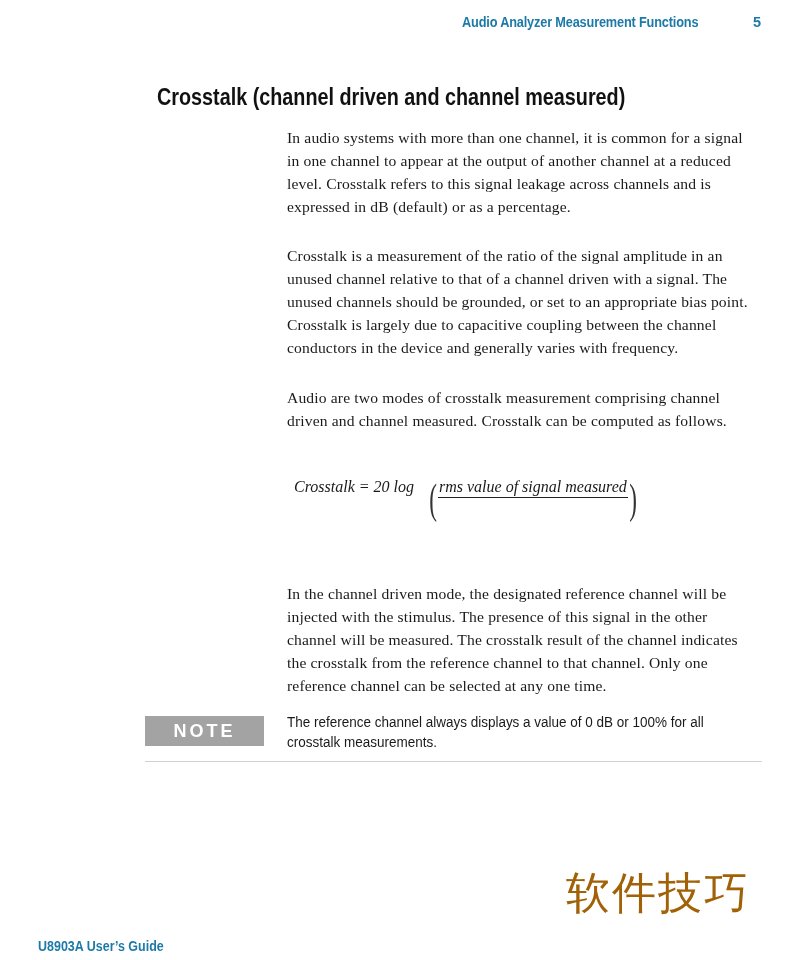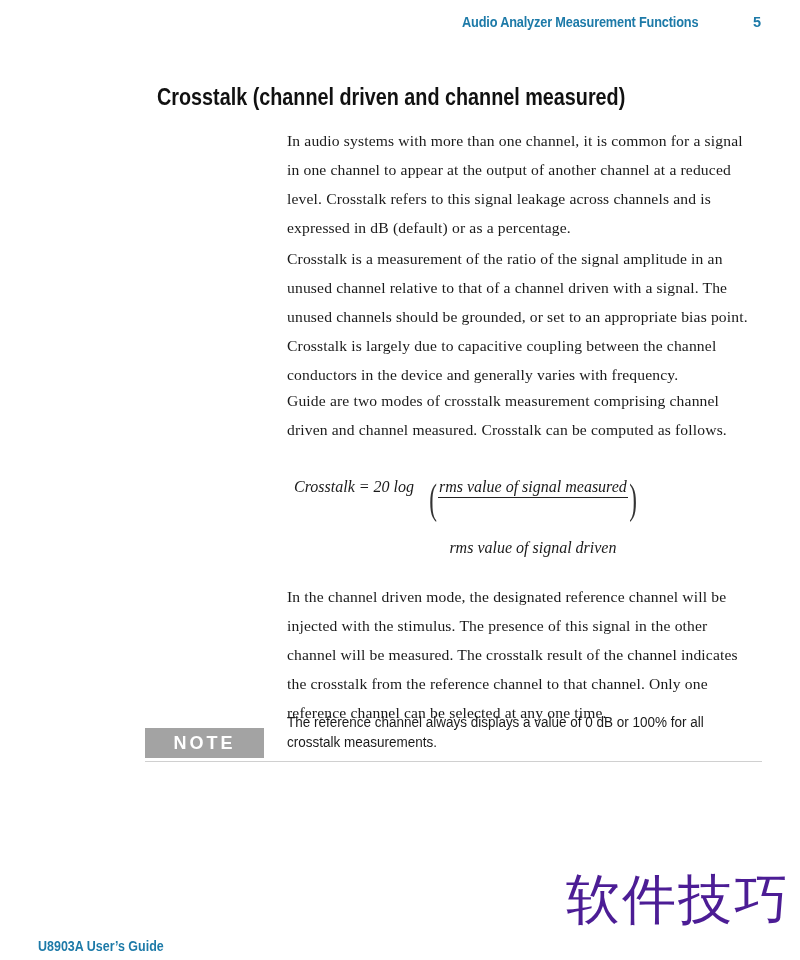--- a/index.html
+++ b/index.html
@@ -1,55 +1,54 @@
 <!DOCTYPE html>
 <html><head>
 <meta charset="utf-8">
 <style>
   html, body { margin: 0; padding: 0; background: #ffffff; }
   body { width: 800px; height: 960px; position: relative; overflow: hidden; font-family: "Liberation Serif", serif; color: #1a1a1a; }
   .running-head { position: absolute; top: 14px; left: 462px; font-family: "Liberation Sans", sans-serif; font-weight: bold; font-size: 14.5px; color: #1d7aa8; letter-spacing: -0.2px; transform: scaleX(0.88); transform-origin: left center; white-space: nowrap; }
   .page-num { position: absolute; top: 14px; left: 753px; font-family: "Liberation Sans", sans-serif; font-weight: bold; font-size: 14.5px; color: #1d7aa8; }
   .section-title { position: absolute; top: 84px; left: 157px; font-family: "Liberation Sans", sans-serif; font-weight: bold; font-size: 23px; color: #111; transform: scaleX(0.86); transform-origin: left center; white-space: nowrap; }
   .body-col { position: absolute; left: 287px; width: 470px; }
-  .para { font-size: 15.6px; line-height: 29px; margin: 0; text-align: left; letter-spacing: 0.15px; }
+  .para { font-size: 15.6px; line-height: 23px; margin: 0; text-align: left; letter-spacing: 0.15px; }
   #p1 { top: 126px; }
   #p2 { top: 244px; }
   #p3 { top: 386px; }
   #p4 { top: 582px; }
   .formula { position: absolute; top: 478px; left: 294px; font-style: italic; font-size: 16px; display: flex; align-items: flex-start; white-space: nowrap; }
   .formula .lhs { margin-right: 12px; }
   .paren { font-size: 42px; font-style: normal; font-weight: 100; line-height: 1; color: #333; transform: scaleX(0.55); }
-  .frac { display: inline-flex; flex-direction: column; align-items: center; margin: 0 -2px; gap: 40px; }
+  .frac { display: inline-flex; flex-direction: column; align-items: center; margin: 0 -2px; }
   .frac .num { border-bottom: 1px solid #222; padding: 0 1px 1px; }
   .frac .den { padding-top: 1px; }
-  .note-badge { position: absolute; top: 716px; left: 145px; width: 119px; height: 30px; background: #a3a3a3; color: #ffffff; font-family: "Liberation Sans", sans-serif; font-weight: bold; font-size: 18px; letter-spacing: 3px; display: flex; align-items: center; justify-content: center; margin-top: 12px; }
+  .note-badge { position: absolute; top: 716px; left: 145px; width: 119px; height: 30px; background: #a3a3a3; color: #ffffff; font-family: "Liberation Sans", sans-serif; font-weight: bold; font-size: 18px; letter-spacing: 3px; display: flex; align-items: center; justify-content: center; }
   .note-text { position: absolute; top: 712px; left: 287px; width: 470px; font-family: "Liberation Sans", sans-serif; font-size: 15.5px; line-height: 20px; color: #1a1a1a; transform: scaleX(0.87); transform-origin: left top; width: 540px; }
   .note-rule { position: absolute; top: 761px; left: 145px; width: 617px; height: 1px; background: #d0d0d0; }
   .footer { position: absolute; top: 938px; left: 38px; font-family: "Liberation Sans", sans-serif; font-weight: bold; font-size: 14.5px; color: #1d7aa8; transform: scaleX(0.86); transform-origin: left center; white-space: nowrap; }
-  .watermark { position: absolute; top: 864px; left: 566px; font-family: "DejaVu Sans", sans-serif; font-size: 54px; color: #4c1d95; letter-spacing: 2px; white-space: nowrap; }
+  .watermark { position: absolute; top: 864px; left: 566px; font-family: "DejaVu Sans", sans-serif; font-size: 44px; color: #a16207; letter-spacing: 2px; white-space: nowrap; }
 </style>
 </head>
 <body>
 
 <div class="running-head">Audio Analyzer Measurement Functions</div>
 <div class="page-num">5</div>
 
 <h2 class="section-title" style="margin:0">Crosstalk (channel driven and channel measured)</h2>
 
 <p class="body-col para" id="p1">In audio systems with more than one channel, it is common for a signal in one channel to appear at the output of another channel at a reduced level. Crosstalk refers to this signal leakage across channels and is expressed in dB (default) or as a percentage.</p>
 <p class="body-col para" id="p2">Crosstalk is a measurement of the ratio of the signal amplitude in an unused channel relative to that of a channel driven with a signal. The unused channels should be grounded, or set to an appropriate bias point. Crosstalk is largely due to capacitive coupling between the channel conductors in the device and generally varies with frequency.</p>
-<p class="body-col para" id="p3">Guide are two modes of crosstalk measurement comprising channel driven and channel measured. Crosstalk can be computed as follows.</p>
+<p class="body-col para" id="p3">Audio are two modes of crosstalk measurement comprising channel driven and channel measured. Crosstalk can be computed as follows.</p>
 
 <div class="formula">
   <span class="lhs">Crosstalk = 20 log</span>
   <span class="paren">(</span>
   <span class="frac">
     <span class="num">rms value of signal measured</span>
-    <span class="den">rms value of signal driven</span>
   </span>
   <span class="paren">)</span>
 </div>
 
 <p class="body-col para" id="p4">In the channel driven mode, the designated reference channel will be injected with the stimulus. The presence of this signal in the other channel will be measured. The crosstalk result of the channel indicates the crosstalk from the reference channel to that channel. Only one reference channel can be selected at any one time.</p>
 
 <div class="note-badge">NOTE</div>
 <div class="note-text">The reference channel always displays a value of 0 dB or 100% for all crosstalk measurements.</div>
 <div class="note-rule"></div>
 

